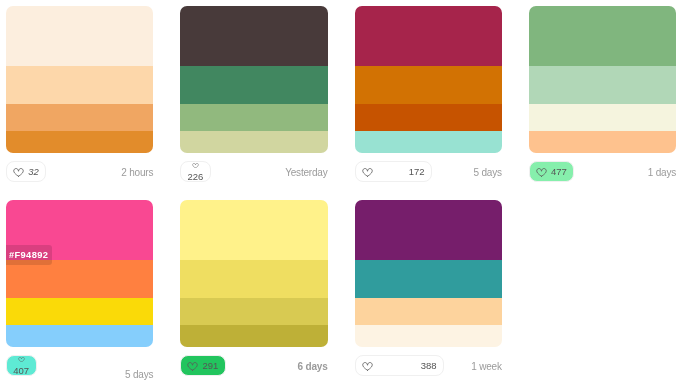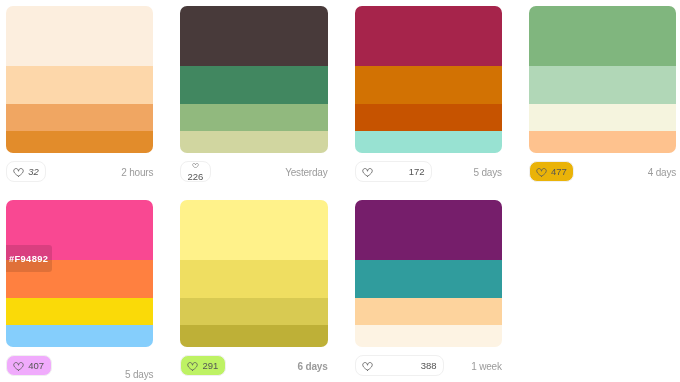--- a/index.html
+++ b/index.html
@@ -18,21 +18,21 @@
     row-gap:0px;
   }
   .card{width:100%;}
   .swatch{
     position:relative;width:100%;height:147px;border-radius:7px;overflow:hidden;
     display:flex;flex-direction:column;
   }
   .band{width:100%;}
   .b1{height:60px}.b2{height:38px}.b3{height:27px}.b4{height:22px}
   .tip{
-    position:absolute;left:0;top:45px;height:27px;
+    position:absolute;left:0;top:45px;height:20px;
     background:rgba(0,0,0,0.12);
     border-top-right-radius:3px;border-bottom-right-radius:3px;
     color:#ffffff;font-size:9.3px;font-weight:700;letter-spacing:0.4px;
     display:flex;align-items:center;padding:0 3.5px 0 2.9px;
     white-space:nowrap;
   }
   .meta{
     height:47px;display:flex;align-items:flex-start;justify-content:space-between;
     padding-top:8px;box-sizing:border-box;
   }
@@ -105,57 +105,57 @@
   </div>
   <div class="card">
     <div class="swatch">
       <div class="band b1" style="background: rgb(128, 182, 126);"></div>
       <div class="band b2" style="background: rgb(177, 215, 183);"></div>
       <div class="band b3" style="background: rgb(245, 244, 222);"></div>
       <div class="band b4" style="background: rgb(254, 194, 142);"></div>
 
     </div>
     <div class="meta">
-      <div class="like" style="border-color: rgb(240, 240, 240); background: #eab308;">
+      <div class="like" style="border-color: rgb(240, 240, 240); background: #86efac;">
         <svg class="heart" width="11" height="9" viewBox="0 0 22 18" fill="none" stroke-width="1.55" stroke-linejoin="round" stroke-linecap="round" stroke="#5a5a5a">
             <path d="M11 16.5 C11 16.5 1.4 11.2 1.4 6.1 C1.4 3.1 3.5 1.0 6.2 1.0 C8.6 1.0 10.4 2.7 11 6.5 C11.6 2.7 13.4 1.0 15.8 1.0 C18.5 1.0 20.6 3.1 20.6 6.1 C20.6 11.2 11 16.5 11 16.5 Z"></path>
           </svg>
         <span class="cnt" style="color: rgb(85, 85, 85);">477</span>
       </div>
-      <div class="time" style="color: rgb(155, 155, 155);">4 days</div>
+      <div class="time" style="color: rgb(155, 155, 155);">1 days</div>
     </div>
   </div>
   <div class="card">
     <div class="swatch">
       <div class="band b1" style="background: rgb(249, 72, 146);"></div>
       <div class="band b2" style="background: rgb(255, 128, 64);"></div>
       <div class="band b3" style="background: rgb(250, 218, 8);"></div>
       <div class="band b4" style="background: rgb(133, 206, 252);"></div>
       <div class="tip" style="color: rgb(255, 255, 255); background: rgba(0, 0, 0, 0.12);">#F94892</div>
     </div>
     <div class="meta">
-      <div class="like" style="border-color: rgb(240, 240, 240); background: #f0abfc;">
+      <div class="like" style="border-color: rgb(240, 240, 240); background: #5eead4; flex-direction: column;">
         <svg class="heart" width="11" height="9" viewBox="0 0 22 18" fill="none" stroke-width="1.55" stroke-linejoin="round" stroke-linecap="round" stroke="#5a5a5a">
             <path d="M11 16.5 C11 16.5 1.4 11.2 1.4 6.1 C1.4 3.1 3.5 1.0 6.2 1.0 C8.6 1.0 10.4 2.7 11 6.5 C11.6 2.7 13.4 1.0 15.8 1.0 C18.5 1.0 20.6 3.1 20.6 6.1 C20.6 11.2 11 16.5 11 16.5 Z"></path>
           </svg>
         <span class="cnt" style="color: rgb(85, 85, 85);">407</span>
       </div>
       <div class="time" style="color: rgb(155, 155, 155); margin-top: 8px;">5 days</div>
     </div>
   </div>
   <div class="card">
     <div class="swatch">
       <div class="band b1" style="background: rgb(255, 242, 138);"></div>
       <div class="band b2" style="background: rgb(239, 222, 97);"></div>
       <div class="band b3" style="background: rgb(216, 202, 82);"></div>
       <div class="band b4" style="background: rgb(190, 176, 55);"></div>
 
     </div>
     <div class="meta">
-      <div class="like" style="border-color: rgb(240, 240, 240); background: #bef264;">
+      <div class="like" style="border-color: rgb(240, 240, 240); background: #22c55e;">
         <svg class="heart" width="11" height="9" viewBox="0 0 22 18" fill="none" stroke-width="1.55" stroke-linejoin="round" stroke-linecap="round" stroke="#5a5a5a">
             <path d="M11 16.5 C11 16.5 1.4 11.2 1.4 6.1 C1.4 3.1 3.5 1.0 6.2 1.0 C8.6 1.0 10.4 2.7 11 6.5 C11.6 2.7 13.4 1.0 15.8 1.0 C18.5 1.0 20.6 3.1 20.6 6.1 C20.6 11.2 11 16.5 11 16.5 Z"></path>
           </svg>
         <span class="cnt" style="color: rgb(85, 85, 85);">291</span>
       </div>
       <div class="time" style="color: rgb(155, 155, 155); font-weight: bold;">6 days</div>
     </div>
   </div>
   <div class="card">
     <div class="swatch">

